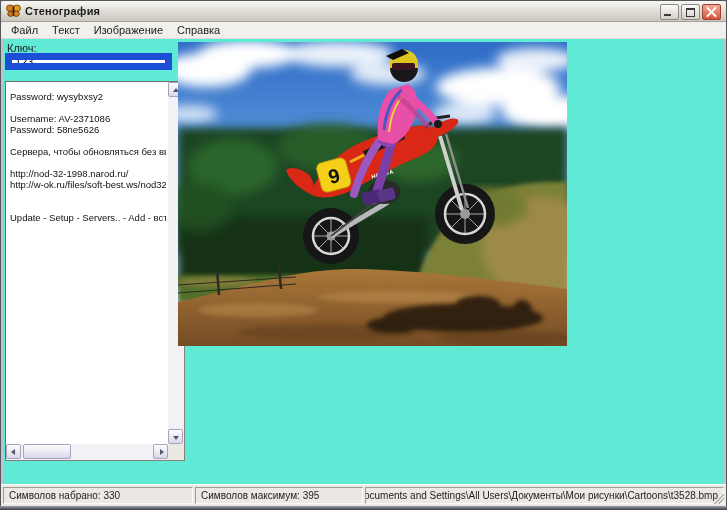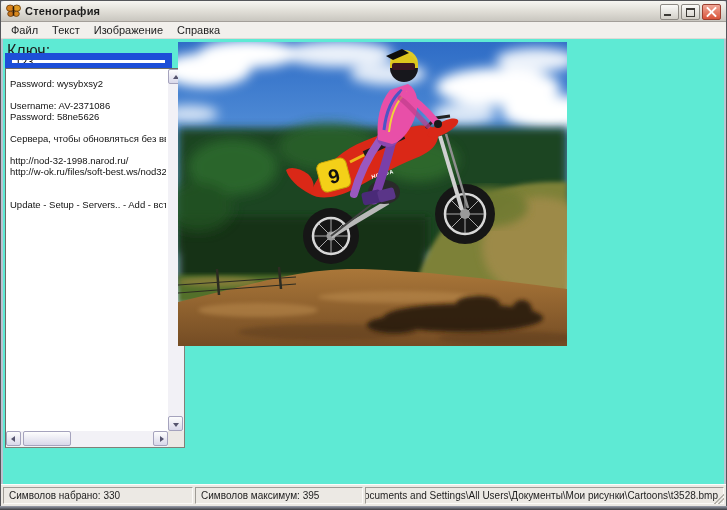--- a/index.html
+++ b/index.html
@@ -20,25 +20,25 @@
   .glyph-max{position:absolute;left:4px;top:3px;width:7px;height:6px;border:1px solid #3c3a36;border-top-width:2px;}
   .glyph-close{position:absolute;left:0;top:0;right:0;bottom:0;}
   .glyph-close:before,.glyph-close:after{content:"";position:absolute;left:2px;right:2px;top:6px;height:2px;background:#fff;}
   .glyph-close:before{transform:rotate(45deg);}
   .glyph-close:after{transform:rotate(-45deg);}
   
   .menubar{position:absolute;left:1px;top:22px;right:1px;height:16px;background:#f2f0ec;
            border-bottom:1px solid #dedbd5;display:flex;align-items:center;padding-left:3px;}
   .menu-item{font-size:11px;color:#1d1d1d;padding:1px 7px;cursor:default;}
   
-  .key-label{position:absolute;left:7px;top:42px;font-size:16px;color:#1d1d1d;}
+  .key-label{position:absolute;left:7px;top:42px;font-size:11px;color:#1d1d1d;}
   .key-input{position:absolute;left:5px;top:53px;width:167px;height:17px;box-sizing:border-box;
              border:7px solid #1d4ed8;background:#fff;font-family:"Liberation Sans",sans-serif;
              font-size:11px;padding:1px 3px;}
-  .textbox{position:absolute;left:5px;top:68px;width:180px;height:380px;box-sizing:border-box;
+  .textbox{position:absolute;left:5px;top:81px;width:180px;height:380px;box-sizing:border-box;
            border:1px solid #828078;border-top-color:#6e6c66;border-left-color:#6e6c66;background:#fff;}
   .ta-lines{position:absolute;left:4px;top:9px;right:18px;bottom:18px;overflow:hidden;}
   .ta-line{height:11px;line-height:11px;font-size:9.5px;color:#111;white-space:nowrap;overflow:hidden;}
   
   .vscroll{position:absolute;top:0;right:0;width:16px;bottom:16px;background:#f2f1f6;}
   .hscroll{position:absolute;left:0;bottom:0;right:16px;height:16px;background:#f2f1f6;}
   .sb-btn{position:absolute;width:15px;height:15px;border:1px solid #a5a3bd;border-radius:2px;
           background:linear-gradient(#fdfdfd,#d9d8ea);box-sizing:border-box;}
   .vscroll .up{top:0;left:0;}
   .vscroll .down{bottom:0;left:0;}

